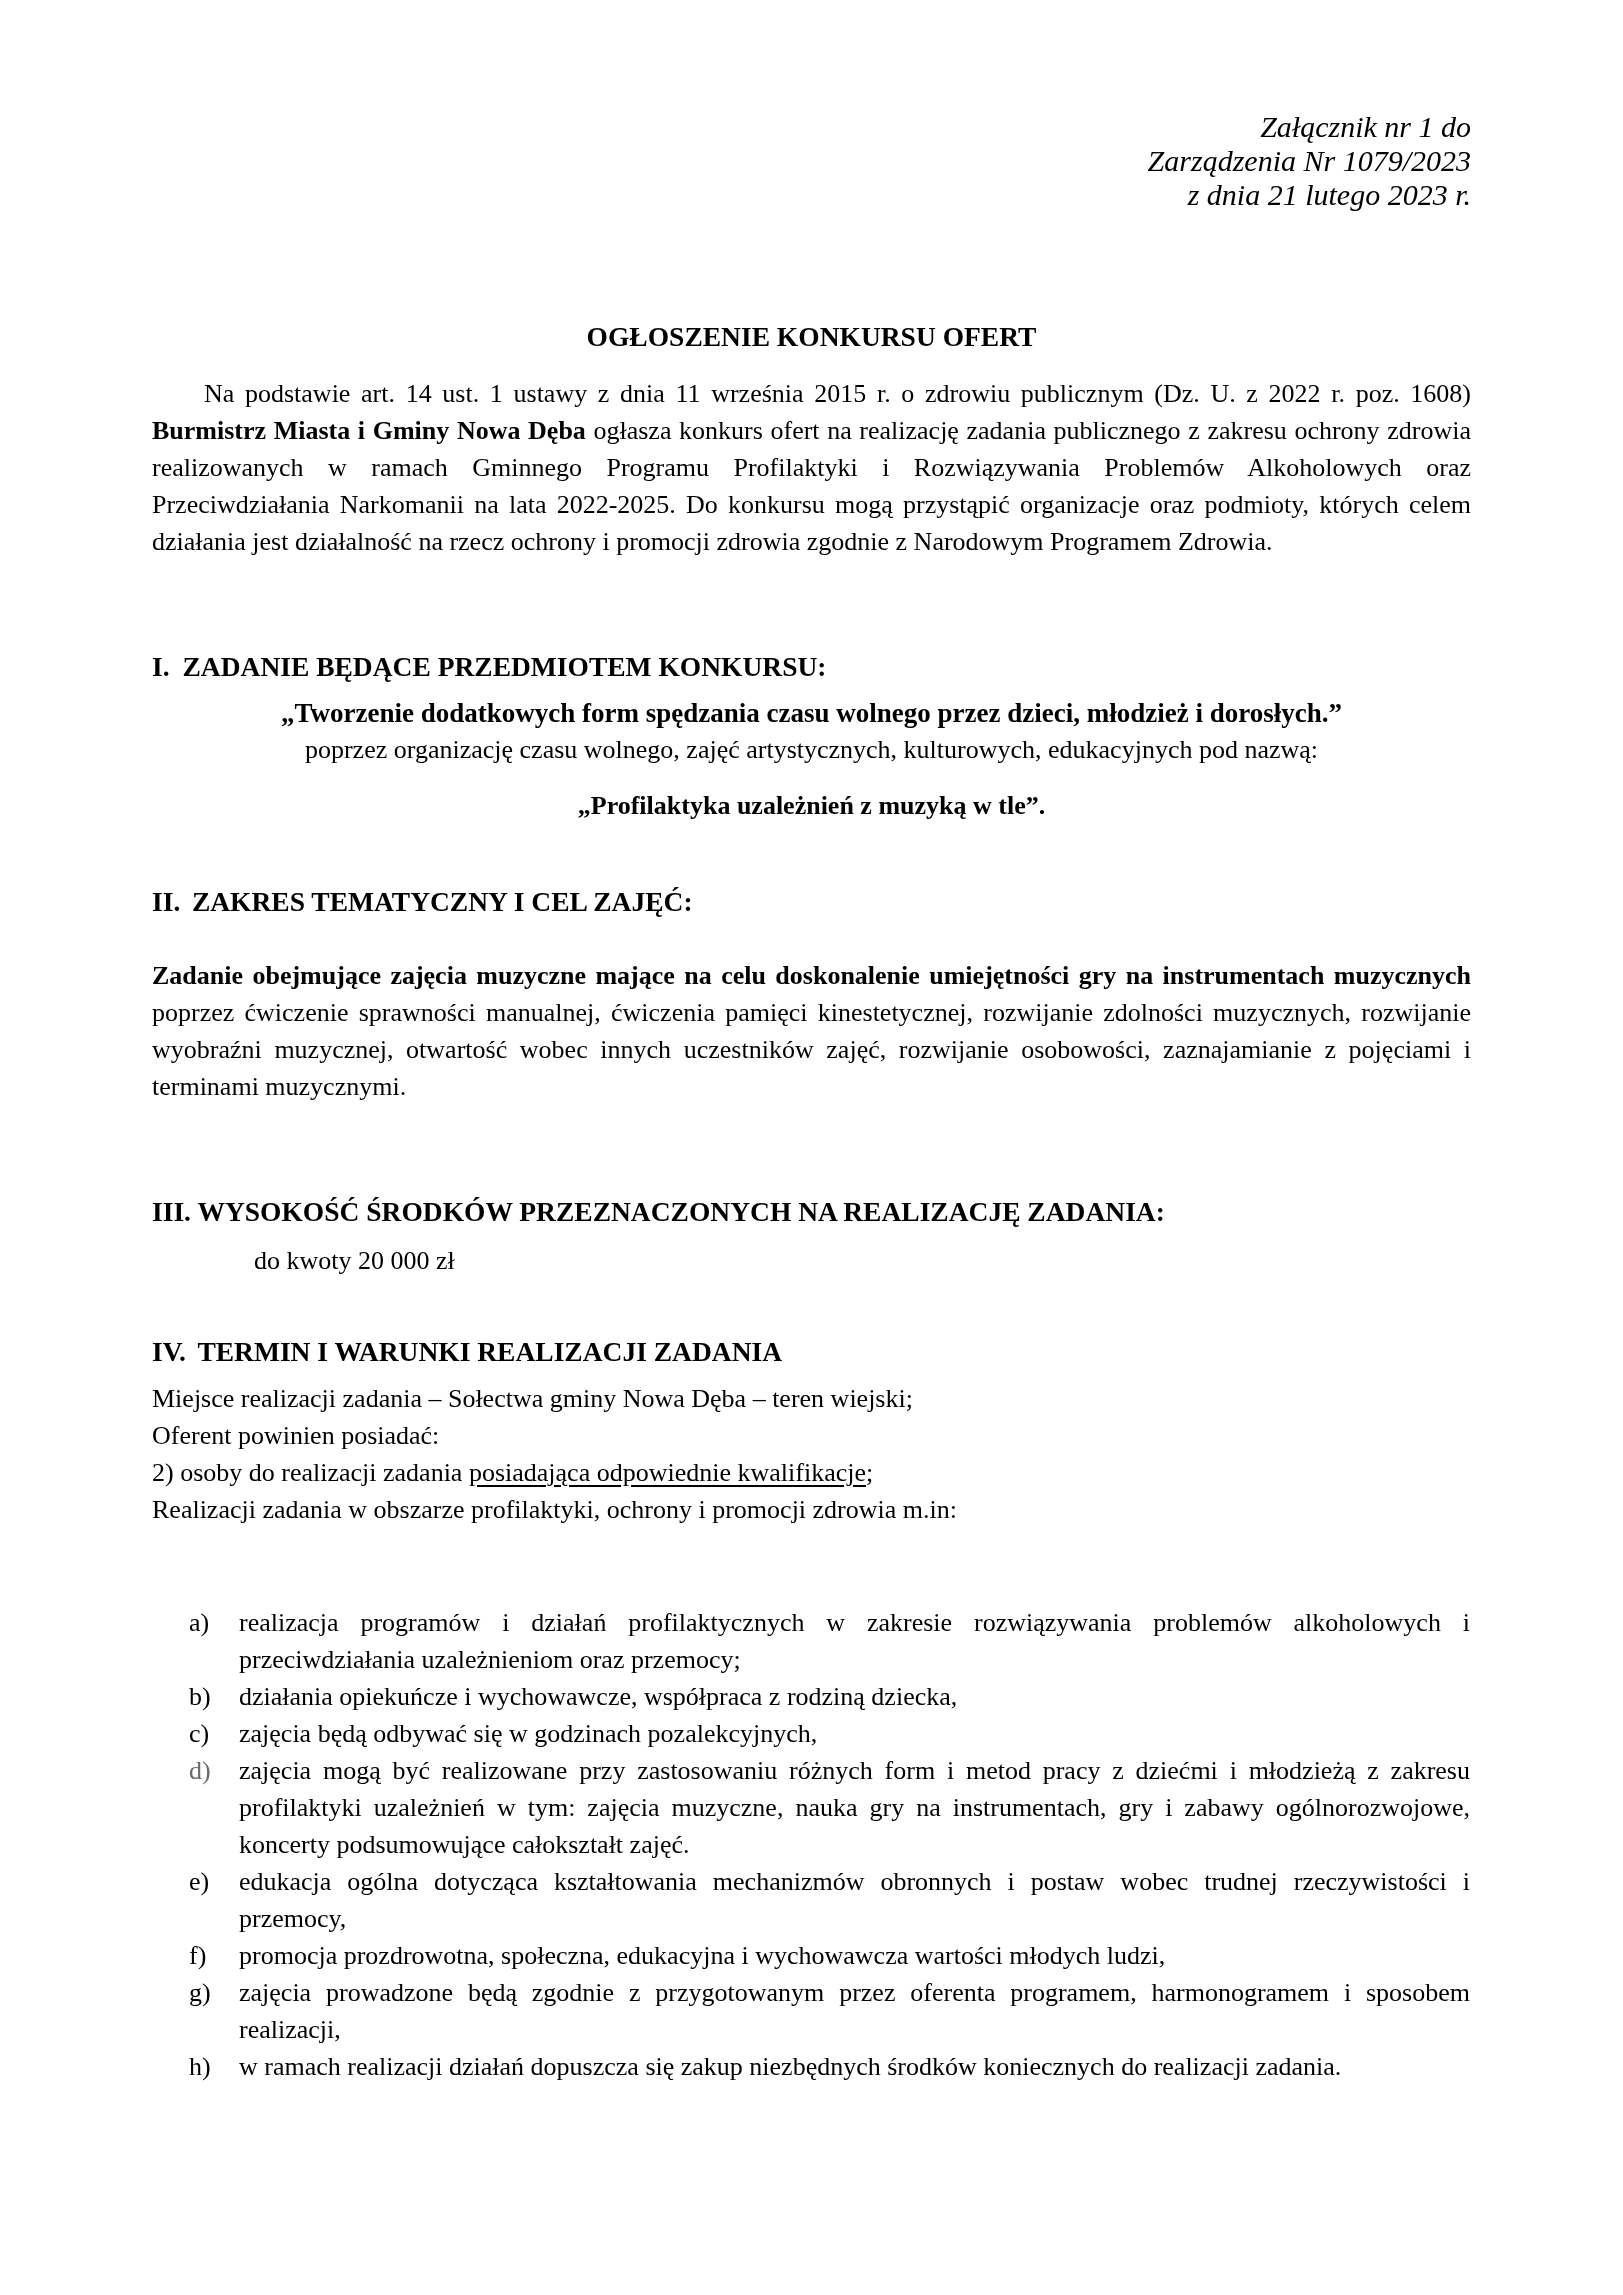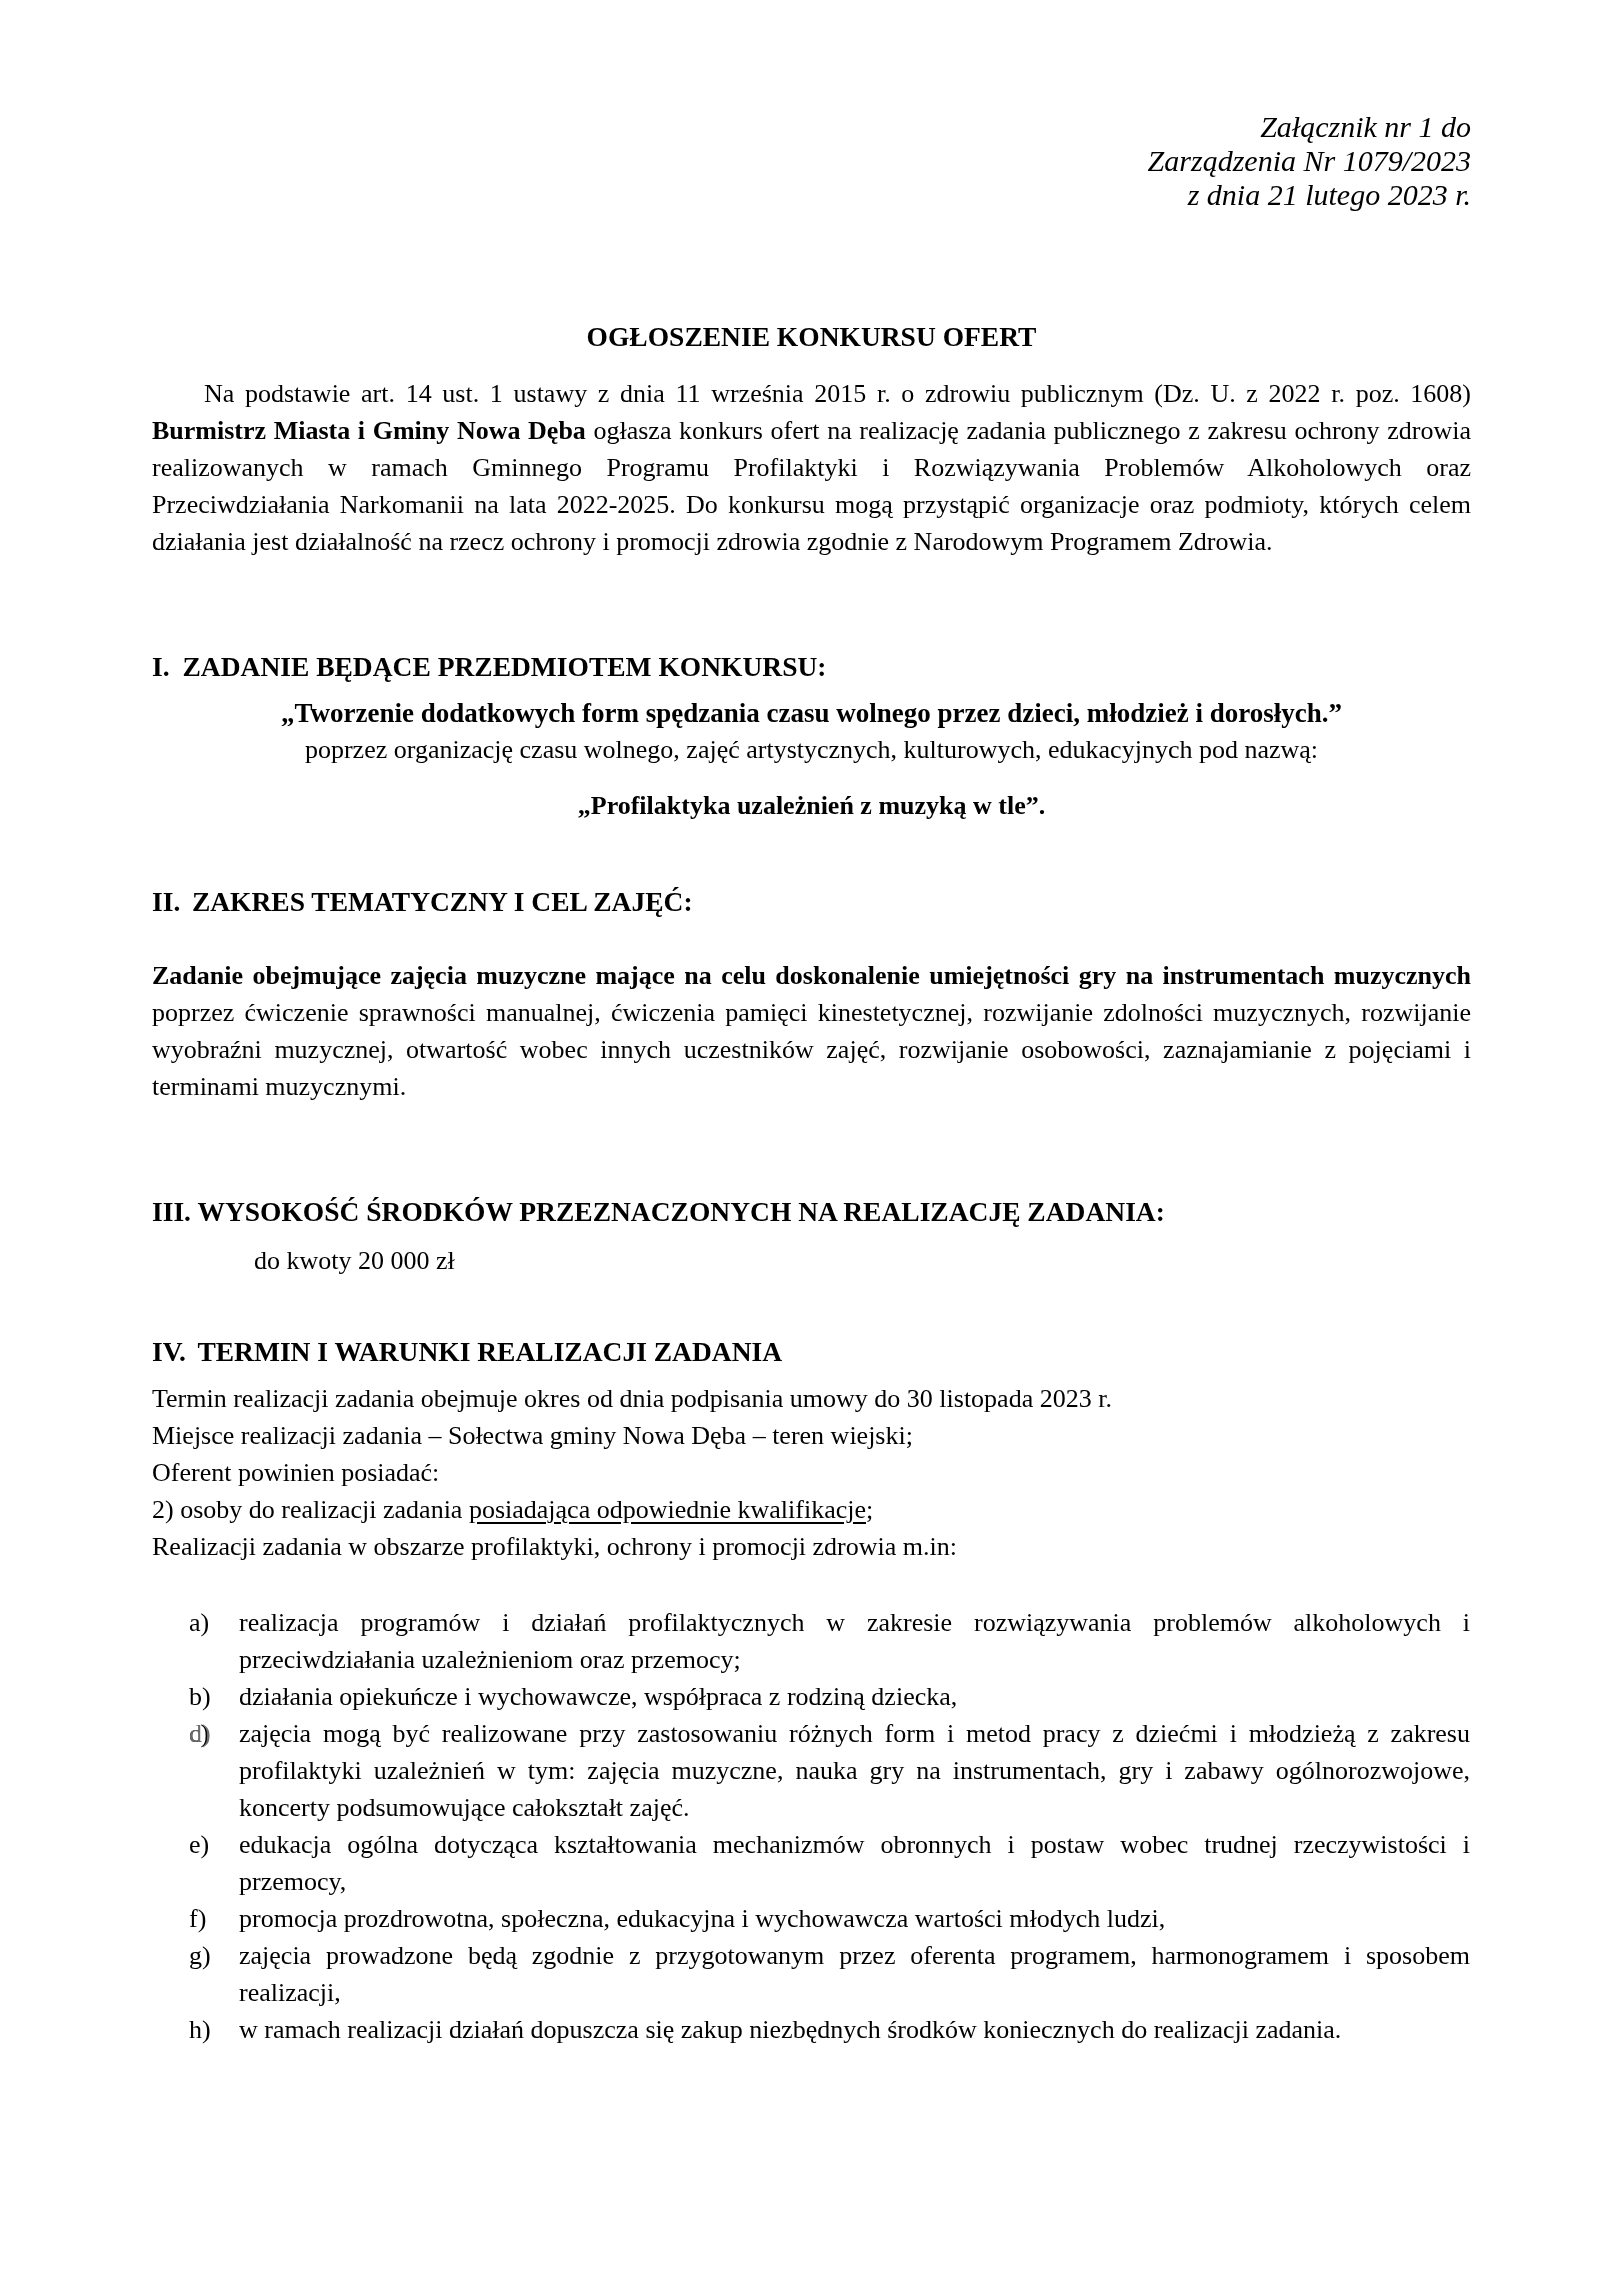--- a/index.html
+++ b/index.html
@@ -90,38 +90,38 @@
     <span>WYSOKOŚĆ ŚRODKÓW PRZEZNACZONYCH NA REALIZACJĘ ZADANIA:</span>
   </div>
   <div class="amount">do kwoty 20 000 zł</div>
 
   <div class="sec" style="top:1333px">
     <span class="num" style="width:39px">IV.</span>
     <span>TERMIN I WARUNKI REALIZACJI ZADANIA</span>
   </div>
 
   <div class="plain-lines">
-    <div>Termin realizacji zadania obejmuje okres od dnia podpisania umowy do 30 listopada 2023 r.</div>
     <div>Miejsce realizacji zadania – Sołectwa gminy Nowa Dęba – teren wiejski;</div>
     <div>Oferent powinien posiadać:</div>
     <div><span>2) osoby do realizacji zadania </span><span class="underlined">posiadająca odpowiednie kwalifikacje</span><span>;</span></div>
     <div>Realizacji zadania w obszarze profilaktyki, ochrony i promocji zdrowia m.in:</div>
   </div>
 
   <div class="req-list">
     <div class="req-item">
       <span class="marker">a)</span>
       <span>realizacja programów i działań profilaktycznych w zakresie rozwiązywania problemów alkoholowych i przeciwdziałania uzależnieniom oraz przemocy;</span>
     </div>
     <div class="req-item">
       <span class="marker">b)</span>
       <span>działania opiekuńcze  i wychowawcze, współpraca z rodziną dziecka,</span>
     </div>
     <div class="req-item">
       <span class="marker">c)</span>
+      <span>zajęcia będą odbywać się w godzinach pozalekcyjnych,</span>
     </div>
     <div class="req-item">
       <span class="marker muted">d)</span>
       <span>zajęcia mogą być realizowane przy zastosowaniu różnych form i metod pracy z dziećmi i  młodzieżą z zakresu profilaktyki uzależnień w tym: zajęcia muzyczne, nauka gry na instrumentach, gry i zabawy ogólnorozwojowe, koncerty podsumowujące całokształt zajęć.</span>
     </div>
     <div class="req-item">
       <span class="marker">e)</span>
       <span>edukacja ogólna dotycząca kształtowania mechanizmów obronnych i postaw wobec trudnej rzeczywistości i przemocy,</span>
     </div>
     <div class="req-item">

